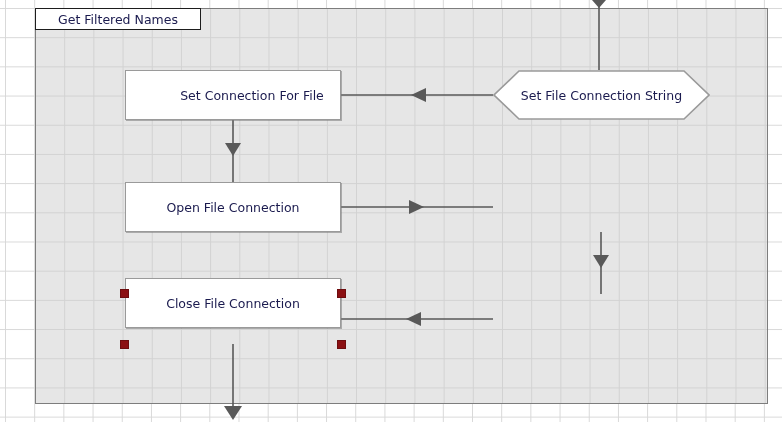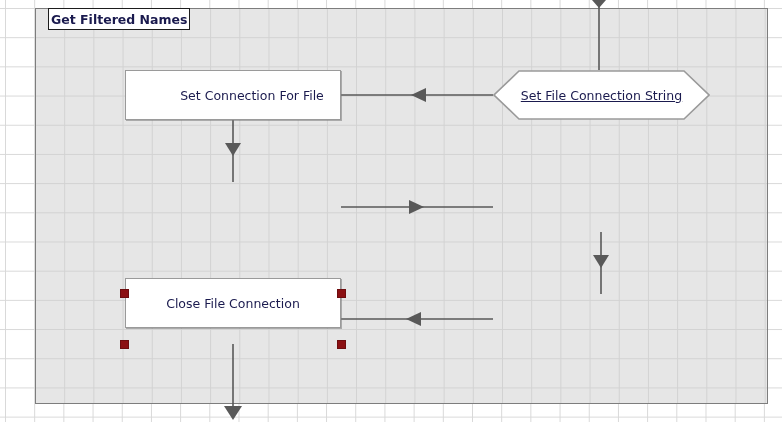--- a/index.html
+++ b/index.html
@@ -38,34 +38,33 @@
     inset: 0;
     background-image:
       linear-gradient(to right, #d2d2d2 1px, transparent 1px),
       linear-gradient(to bottom, #d2d2d2 1px, transparent 1px);
     background-size: 29.2px 29.2px;
     background-position: -1px -1px;
     pointer-events: none;
   }
   #group-title {
     position: absolute;
-    left: 48px;
+    left: 35px;
     top: 8px;
     height: 22px;
-    padding: 0 2px;
+    padding: 0 22px;
     display: flex;
     align-items: center;
     background: #ffffff;
     border: 1.5px solid #1d1d1d;
     box-sizing: border-box;
     font-size: 12.5px;
     color: #1a1a4e;
     white-space: nowrap;
     z-index: 6;
-    font-weight: bold;
   }
   
   .node {
     position: absolute;
     box-sizing: border-box;
     display: flex;
     align-items: center;
     justify-content: center;
     font-size: 12.5px;
     color: #1a1a4e;
@@ -73,21 +72,20 @@
     z-index: 4;
   }
   .node.rect {
     background: #ffffff;
     border: 1.5px solid #9a9a9a;
     box-shadow: 1px 1px 0 0 rgba(120,120,120,0.55);
   }
   .node.hex {
     background: transparent;
     border: none;
-    text-decoration: underline;
   }
   .node.hex .hex-svg {
     position: absolute;
     inset: 0;
     width: 100%;
     height: 100%;
   }
   .node.hex .hex-label {
     position: relative;
     z-index: 2;
@@ -173,20 +171,23 @@
     <span>Set Connection For File</span>
   </div>
 
   <div class="node hex" style="left:493px; top:70px; width:217px; height:50px;">
     <svg class="hex-svg" viewBox="0 0 217 50" preserveAspectRatio="none">
       <polygon points="26,1 191,1 216,25 191,49 26,49 1,25" fill="#ffffff" stroke="#9a9a9a" stroke-width="1.6"></polygon>
     </svg>
     <span class="hex-label">Set File Connection String</span>
   </div>
 
+  <div class="node rect" style="left:125px; top:182px; width:216px; height:50px;">
+    <span>Open File Connection</span>
+  </div>
 
 
   <div class="node rect" style="left:125px; top:278px; width:216px; height:50px;">
     <span>Close File Connection</span>
   </div>
 
 
   <div class="handle" style="left:120px; top:289px;"></div>
   <div class="handle" style="left:337px; top:289px;"></div>
   <div class="handle" style="left:120px; top:340px;"></div>

